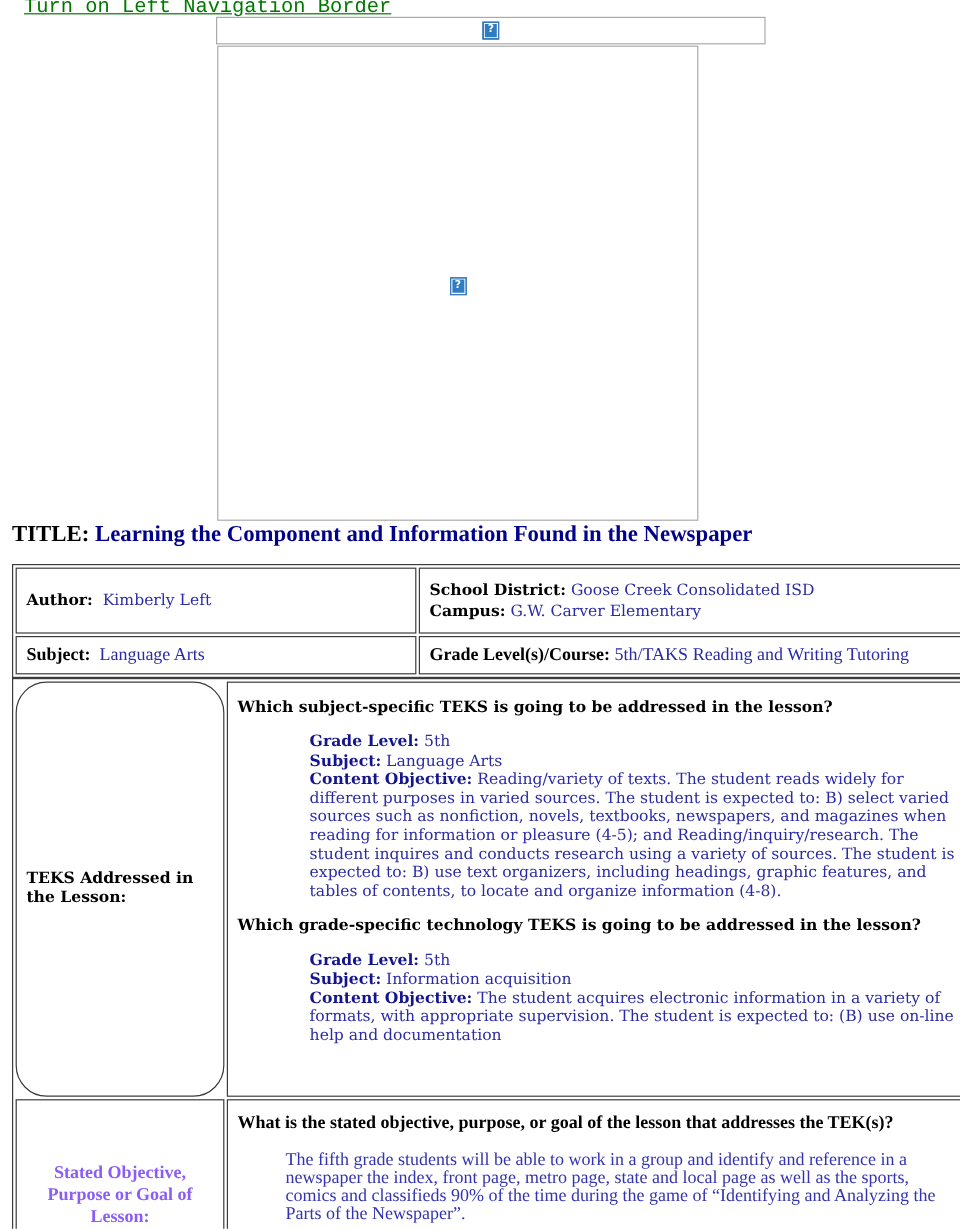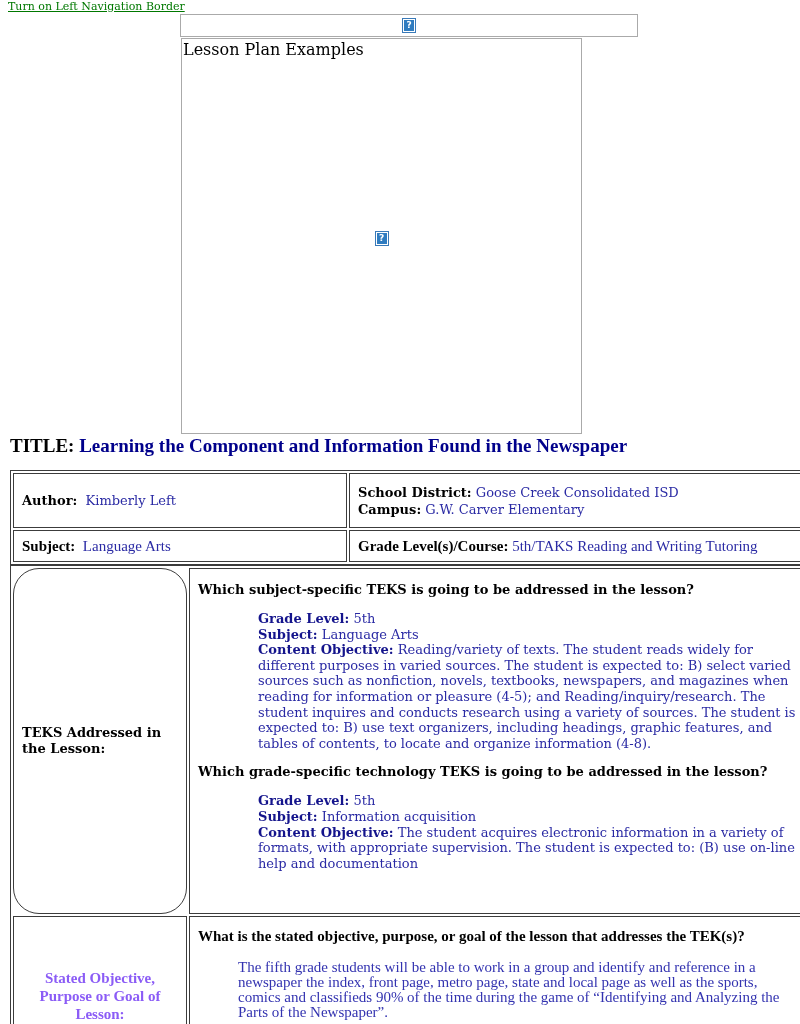--- a/index.html
+++ b/index.html
@@ -6,24 +6,25 @@
   body {
     position:relative;
     width:800px; height:1024px;
     overflow:hidden;
     background:#ffffff;
     font-family:"DejaVu Serif", serif;
   }
 
   
   .nav-link {
-    position:absolute; left:8px; top:0px;
-    font-size:11px; line-height:13px;
+    position:absolute; left:20px; top:0px;
+    font-size:17px; line-height:13px;
     color:#007800; text-decoration:underline;
     cursor:pointer;
+    font-family:Liberation Mono, monospace;
   }
 
   
   .banner-box {
     position:absolute; left:180px; top:14px;
     width:456px; height:21px;
     border:1px solid #aaaaaa;
     text-align:center;
   }
   .frame-box {
@@ -123,21 +124,20 @@
 </head>
 <body>
 
 <a class="nav-link">Turn on Left Navigation Border</a>
 
 <div class="banner-box">
   <span class="broken-img">?</span>
 </div>
 
 <div class="frame-box">
-  <div class="frame-title">Lesson Plan Examples</div>
   <span class="broken-img">?</span>
 </div>
 
 <div class="title-line">
   <span>TITLE:</span>
   <span class="title-text">Learning the Component and Information Found in the Newspaper</span>
 </div>
 
 <div class="doc-tables">
 

